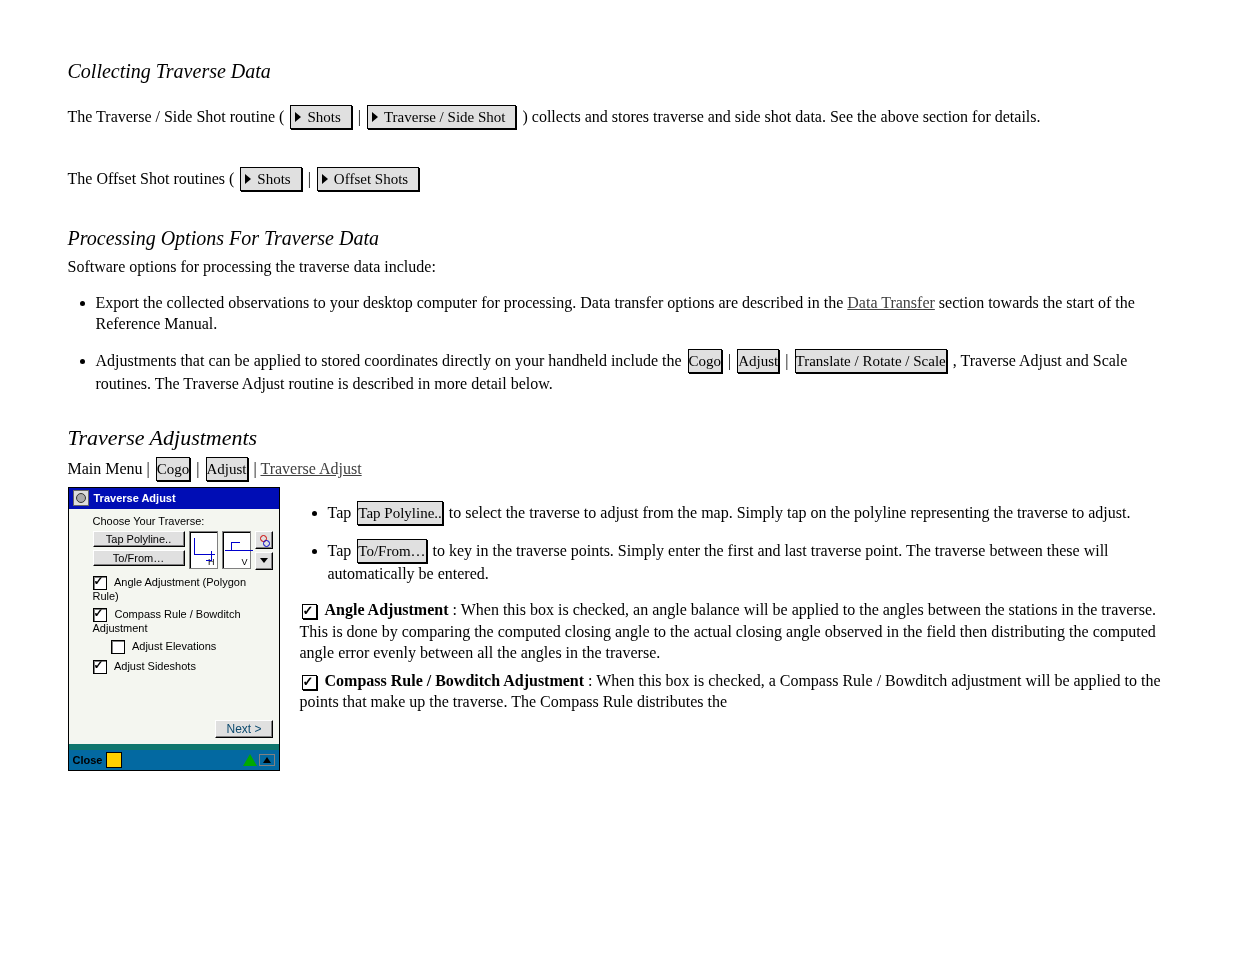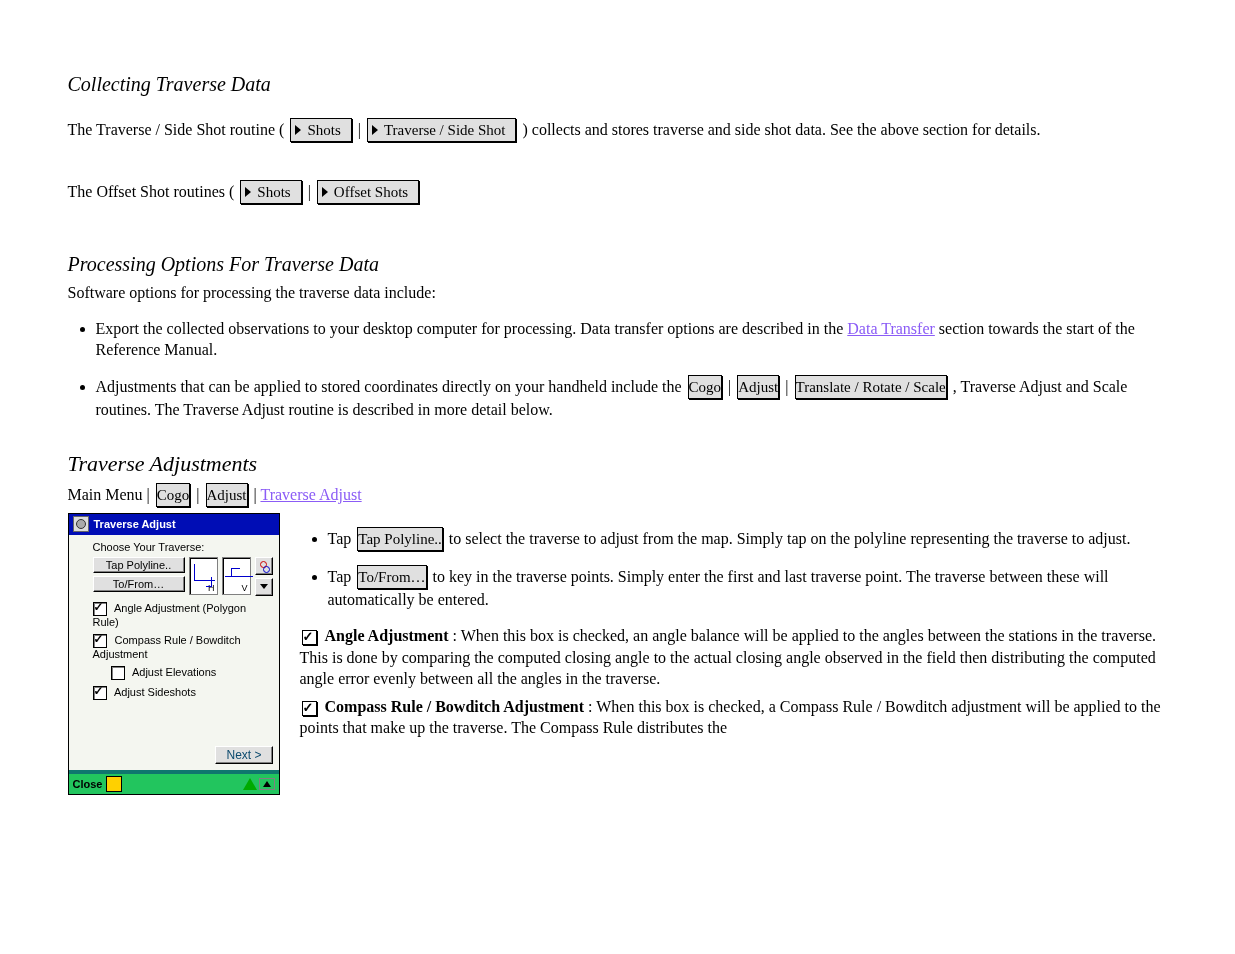--- a/index.html
+++ b/index.html
@@ -11,21 +11,21 @@
     padding: 40px 60px;
   }
   .page {
     max-width: 1100px;
     margin: 0 auto;
   }
   h3.section-title {
     font-style: italic;
     font-weight: normal;
     font-size: 20px;
-    margin: 33px 0 6px 0;
+    margin: 20px 0 6px 0;
   }
   h2.main-title {
     font-style: italic;
     font-weight: normal;
     font-size: 22px;
     margin: 30px 0 6px 0;
   }
   p { margin: 6px 0; line-height: 1.35; }
   .menu-btn {
     display:inline-flex;
@@ -68,21 +68,21 @@
     margin:0 4px 0 2px;
     background:#fff;
   }
   .inline-cb.checked::after {
     content:"✓";
     position:absolute;
     top:-3px;left:0;
     font-weight:bold;
     font-size:13px;
   }
-  .link { color:#8b5cf6; text-decoration:underline; }
+  .link { color:#404040; text-decoration:underline; }
   .bold { font-weight:bold; }
 
   
   ul.bullets { list-style-type: disc; padding-left: 28px; margin: 4px 0; }
   ul.bullets li { margin: 14px 0; line-height:1.35; }
 
   
   .two-col { display:flex; gap:20px; align-items:flex-start; }
   .right-col { flex:1; }
 
@@ -186,22 +186,22 @@
     background:#e0e0e0;
     border:1px solid #000;
     border-top-color:#fff;border-left-color:#fff;
     box-shadow: inset -1px -1px 0 #808080;
     color:#0c4a6e;
     font-family: Tahoma, sans-serif;
     font-size:12px;
     padding:1px 10px;
   }
   .ppc .statusbar {
-    background:#22c55e;
-    border-top:4px solid #0f766e;
+    background:#0369a1;
+    border-top:6px solid #0f766e;
     display:flex;
     align-items:center;
     padding:2px 4px;
     height:16px;
     justify-content:space-between;
   }
   .ppc .statusbar .left { display:flex;align-items:center;gap:4px; }
   .ppc .statusbar .closebtn {
     font-weight:bold;
   }

